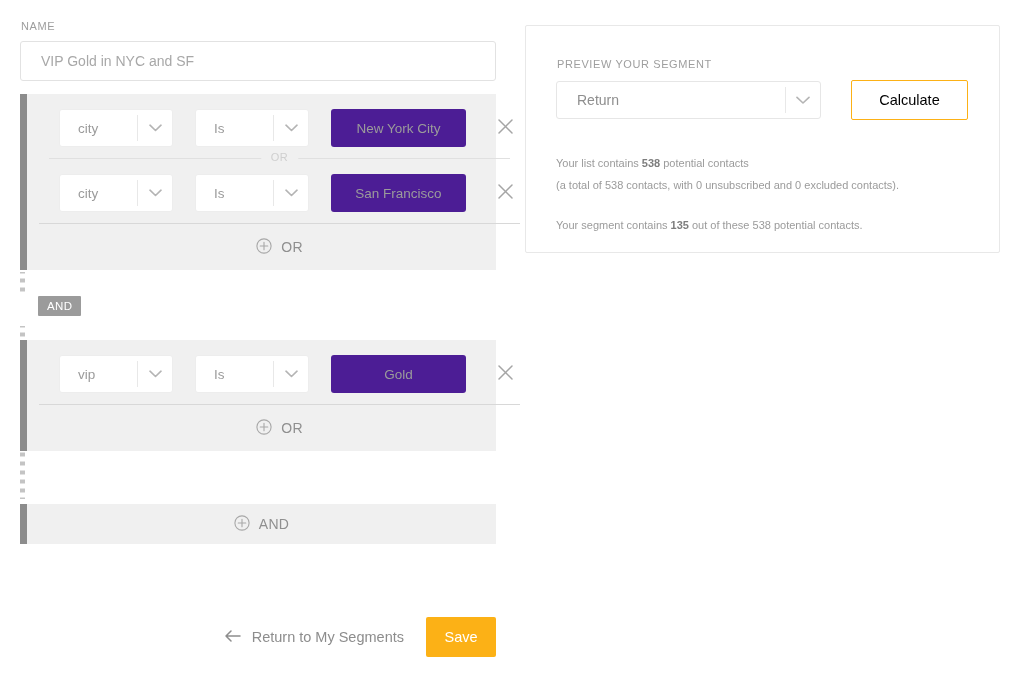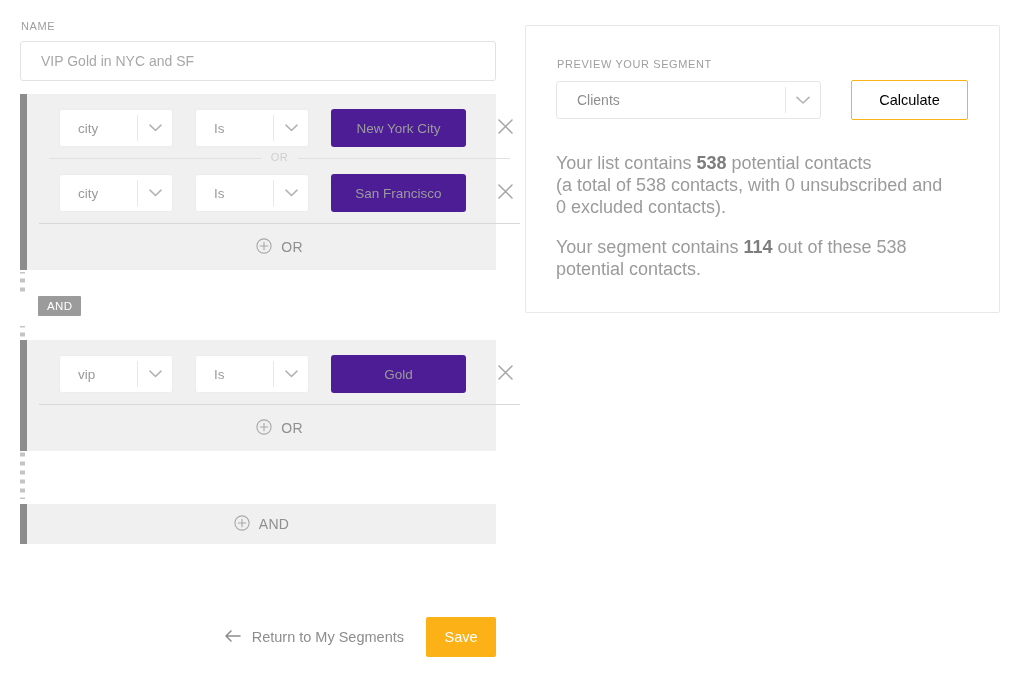--- a/index.html
+++ b/index.html
@@ -280,21 +280,21 @@
     font-family: "Liberation Sans", sans-serif;
     cursor: pointer;
   }
 
   
   .preview-card {
     position: absolute;
     left: 525px;
     top: 25px;
     width: 475px;
-    height: 288px;
+    height: 228px;
     background: #ffffff;
     border: 1px solid #e8e8e8;
     border-radius: 2px;
     padding: 32px 30px 0 30px;
   }
 
   .preview-row {
     display: flex;
     align-items: center;
     margin-top: 10px;
@@ -318,21 +318,21 @@
     border: 1px solid #fcb116;
     border-radius: 2px;
     color: #000000;
     font-size: 14.5px;
     font-family: "Liberation Sans", sans-serif;
     cursor: pointer;
   }
 
   .stats {
     margin-top: 32px;
-    font-size: 18px;
+    font-size: 11px;
     line-height: 22px;
     color: #9b9b9b;
     max-width: 400px;
   }
   .stats b { color: #7d7d7d; font-weight: bold; }
   .stats .para2 { margin-top: 18px; }
 </style>
 </head>
 <body>
 
@@ -520,36 +520,36 @@
     </a>
     <button class="save-btn">Save</button>
   </div>
 
   <div class="preview-card">
 
     <div class="field-label">PREVIEW YOUR SEGMENT</div>
 
     <div class="preview-row">
       <div class="clients-select">
-        <span class="select-text">Clients</span>
+        <span class="select-text">Return</span>
         <span class="select-sep"></span>
         <span class="chev">
           <svg width="14" height="9" viewBox="0 0 14 9">
               <path d="M1 1.4 L7 7 L13 1.4" fill="none" stroke="#b4b4b4" stroke-width="1.6" stroke-linecap="round" stroke-linejoin="round"></path>
             </svg>
         </span>
       </div>
       <button class="calc-btn">Calculate</button>
     </div>
 
     <div class="stats">
       <div>
         <span>Your list contains </span><b>538</b><span> potential contacts</span>
       </div>
       <div>(a total of 538 contacts, with 0 unsubscribed and 0 excluded contacts).</div>
       <div class="para2">
-        <span>Your segment contains </span><b>114</b><span> out of these 538 potential contacts.</span>
+        <span>Your segment contains </span><b>135</b><span> out of these 538 potential contacts.</span>
       </div>
     </div>
 
   </div>
 
 </div>
 
 </body></html>

